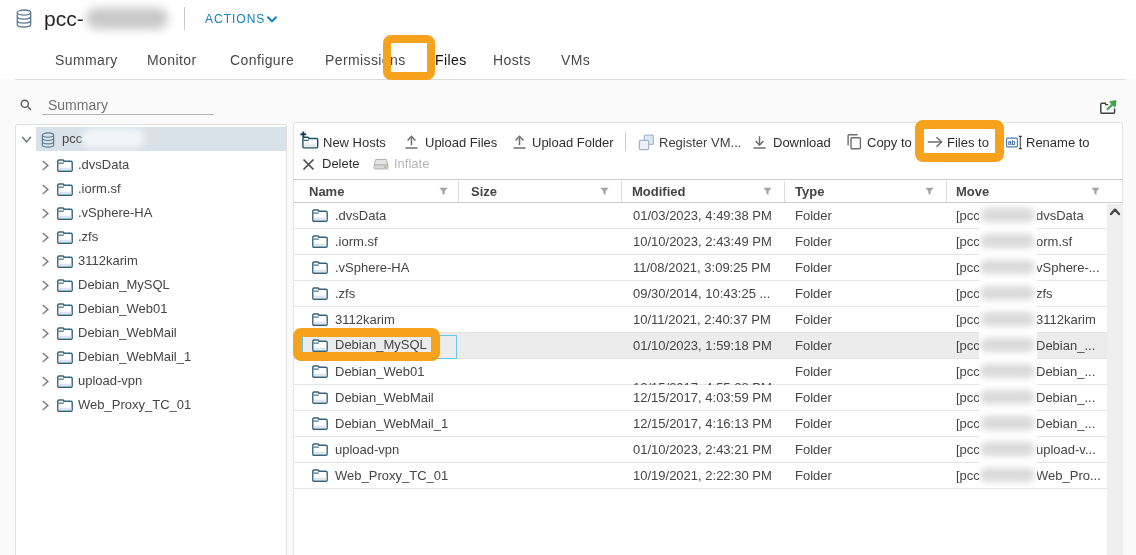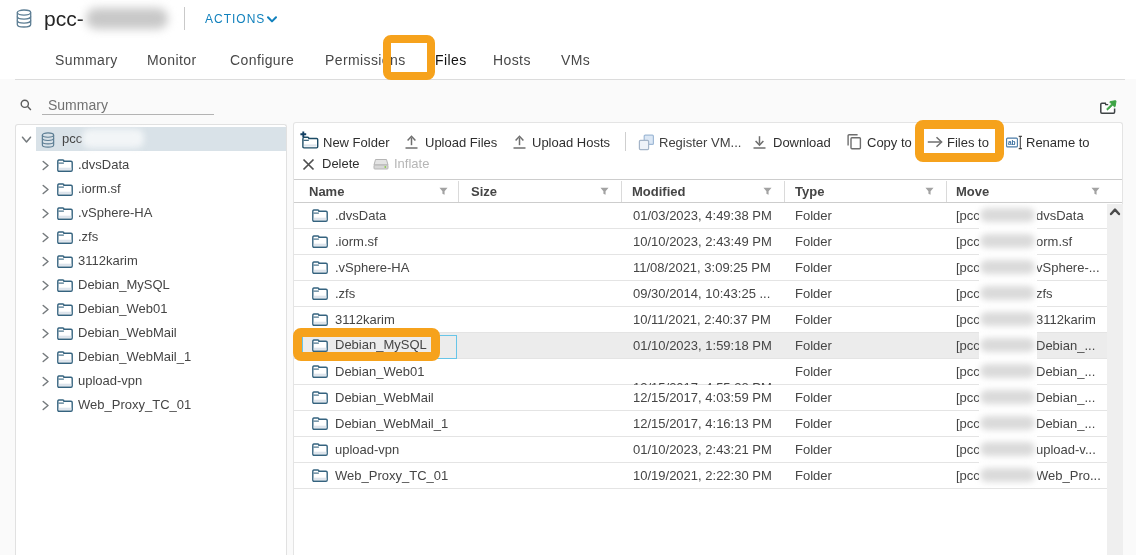--- a/index.html
+++ b/index.html
@@ -157,33 +157,33 @@
 <path d="M1.5 4.1 H6.9" stroke="#35637f" stroke-width="1.1"></path>
 <rect x="1.8" y="8.7" width="12.5" height="2.2" fill="#dde4ec"></rect>
 </svg>
 <div class="trow" style="left:78px;top:397px">Web_Proxy_TC_01</div>
 <svg class="abs" style="left:300px;top:131px" width="19" height="19" viewBox="0 0 19 19">
 <path d="M4.0 16.9 Q2.9 16.9 2.9 15.8 V8.0 Q2.9 6.2 4.0 6.2 H7.8 Q8.8 6.2 8.8 7.2 V7.5 H16.6 Q17.7 7.5 17.7 8.6 V15.8 Q17.7 16.9 16.6 16.9 Z" fill="#fff" stroke="#1d4c66" stroke-width="1.4"></path>
 <path d="M3.6 9.3 H8.8" stroke="#1d4c66" stroke-width="1.1"></path>
 <rect x="3.9" y="13.4" width="12.7" height="2.1" fill="#dde4ec"></rect>
 <path d="M3.3 0.4 V6.2 M0.4 3.3 H6.2" stroke="#123f63" stroke-width="1.9"></path>
 </svg>
-<div class="tb" style="left:323px;top:135px">New Folder</div>
+<div class="tb" style="left:323px;top:135px">New Hosts</div>
 <svg class="abs" style="left:404px;top:135px" width="15" height="14" viewBox="0 0 15 14">
 <path d="M7.5 2.6 V10.2" stroke="#6e6e6e" stroke-width="1.5"></path>
 <path d="M3.6 5.4 L7.5 1.3 L11.4 5.4" fill="none" stroke="#6e6e6e" stroke-width="1.5"></path>
 <path d="M1.5 13 H13.5" stroke="#6e6e6e" stroke-width="1.5"></path>
 </svg>
 <div class="tb" style="left:425px;top:135px">Upload Files</div>
 <svg class="abs" style="left:512px;top:135px" width="15" height="14" viewBox="0 0 15 14">
 <path d="M7.5 2.6 V10.2" stroke="#6e6e6e" stroke-width="1.5"></path>
 <path d="M3.6 5.4 L7.5 1.3 L11.4 5.4" fill="none" stroke="#6e6e6e" stroke-width="1.5"></path>
 <path d="M1.5 13 H13.5" stroke="#6e6e6e" stroke-width="1.5"></path>
 </svg>
-<div class="tb" style="left:532px;top:135px">Upload Hosts</div>
+<div class="tb" style="left:532px;top:135px">Upload Folder</div>
 <div class="abs" style="left:625px;top:132px;width:1px;height:19px;background:#cfcfcf"></div>
 <svg class="abs" style="left:638px;top:134px" width="17" height="17" viewBox="0 0 17 17">
 <rect x="6.2" y="1.2" width="9.2" height="9.2" rx="1" fill="#dbe7f5" stroke="#9fb9d6" stroke-width="1.2"></rect>
 <rect x="1.4" y="6.4" width="9.2" height="9.2" rx="1" fill="#eef2f8" stroke="#a4b4c8" stroke-width="1.2"></rect>
 </svg>
 <div class="tb" style="left:659px;top:135px;color:#404040">Register VM...</div>
 <svg class="abs" style="left:752px;top:135px" width="15" height="14" viewBox="0 0 15 14">
 <path d="M7.5 1.2 V8.8" stroke="#6e6e6e" stroke-width="1.5"></path>
 <path d="M3.6 6 L7.5 10.1 L11.4 6" fill="none" stroke="#6e6e6e" stroke-width="1.5"></path>
 <path d="M1.5 13 H13.5" stroke="#6e6e6e" stroke-width="1.5"></path>

